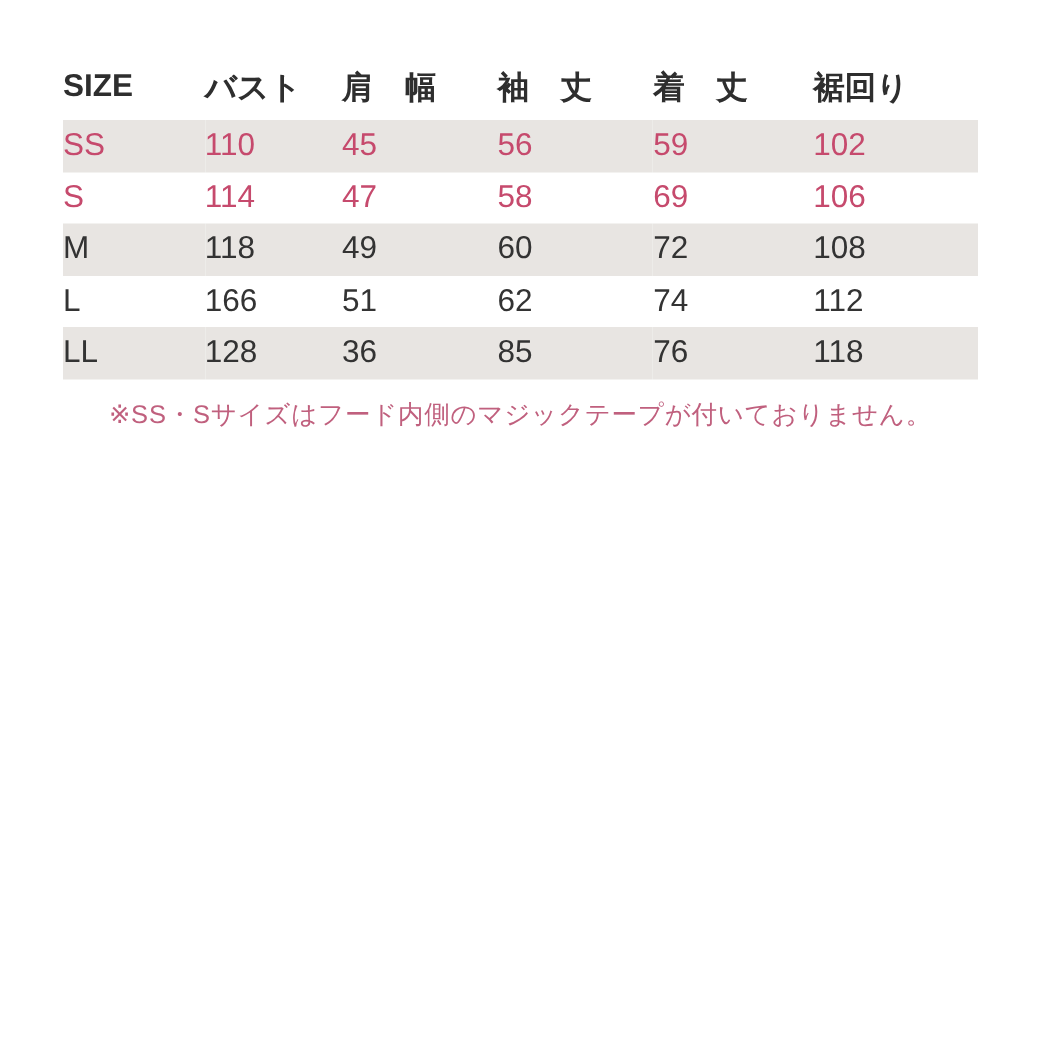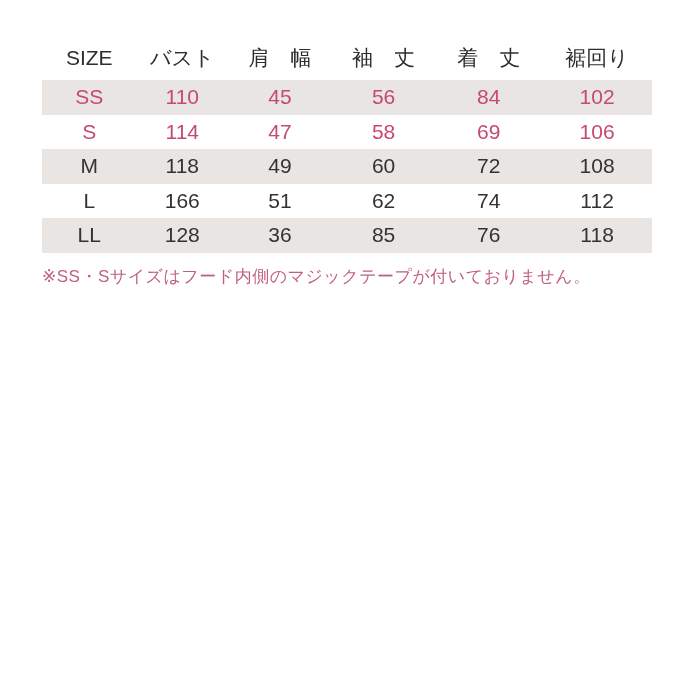--- a/index.html
+++ b/index.html
@@ -22,45 +22,45 @@
     width: 610px;
   }
   table.size-table {
     width: 100%;
     border-collapse: collapse;
     table-layout: fixed;
   }
   table.size-table th {
     height: 44px;
     font-size: 21px;
-    font-weight: 400;
+    font-weight: 700;
     color: #2e2e2e;
-    text-align: center;
+    text-align: left;
     vertical-align: middle;
     padding: 0;
     white-space: nowrap;
   }
   table.size-table td {
     height: 34.5px;
     font-size: 21px;
-    text-align: center;
+    text-align: left;
     vertical-align: middle;
     padding: 0;
     color: var(--text, #333333);
     white-space: nowrap;
   }
   tbody tr:nth-child(odd) {
     background: var(--row_stripe, #e8e5e2);
   }
   tbody tr.accent td {
     color: var(--accent, #c64a6d);
   }
   .notes {
     margin-top: 9px;
-    text-align: left;
+    text-align: center;
     font-size: 17px;
     line-height: 30px;
     letter-spacing: 0.5px;
   }
   .note-line {
     display: block;
   }
   .note-pink {
     color: var(--note_accent, #c0607e);
   }
@@ -90,21 +90,21 @@
         <th>着　丈</th>
         <th>裾回り</th>
       </tr>
     </thead>
     <tbody>
       <tr class="accent">
         <td>SS</td>
         <td>110</td>
         <td>45</td>
         <td>56</td>
-        <td>84</td>
+        <td>59</td>
         <td>102</td>
       </tr>
       <tr class="accent">
         <td>S</td>
         <td>114</td>
         <td>47</td>
         <td>58</td>
         <td>69</td>
         <td>106</td>
       </tr>

